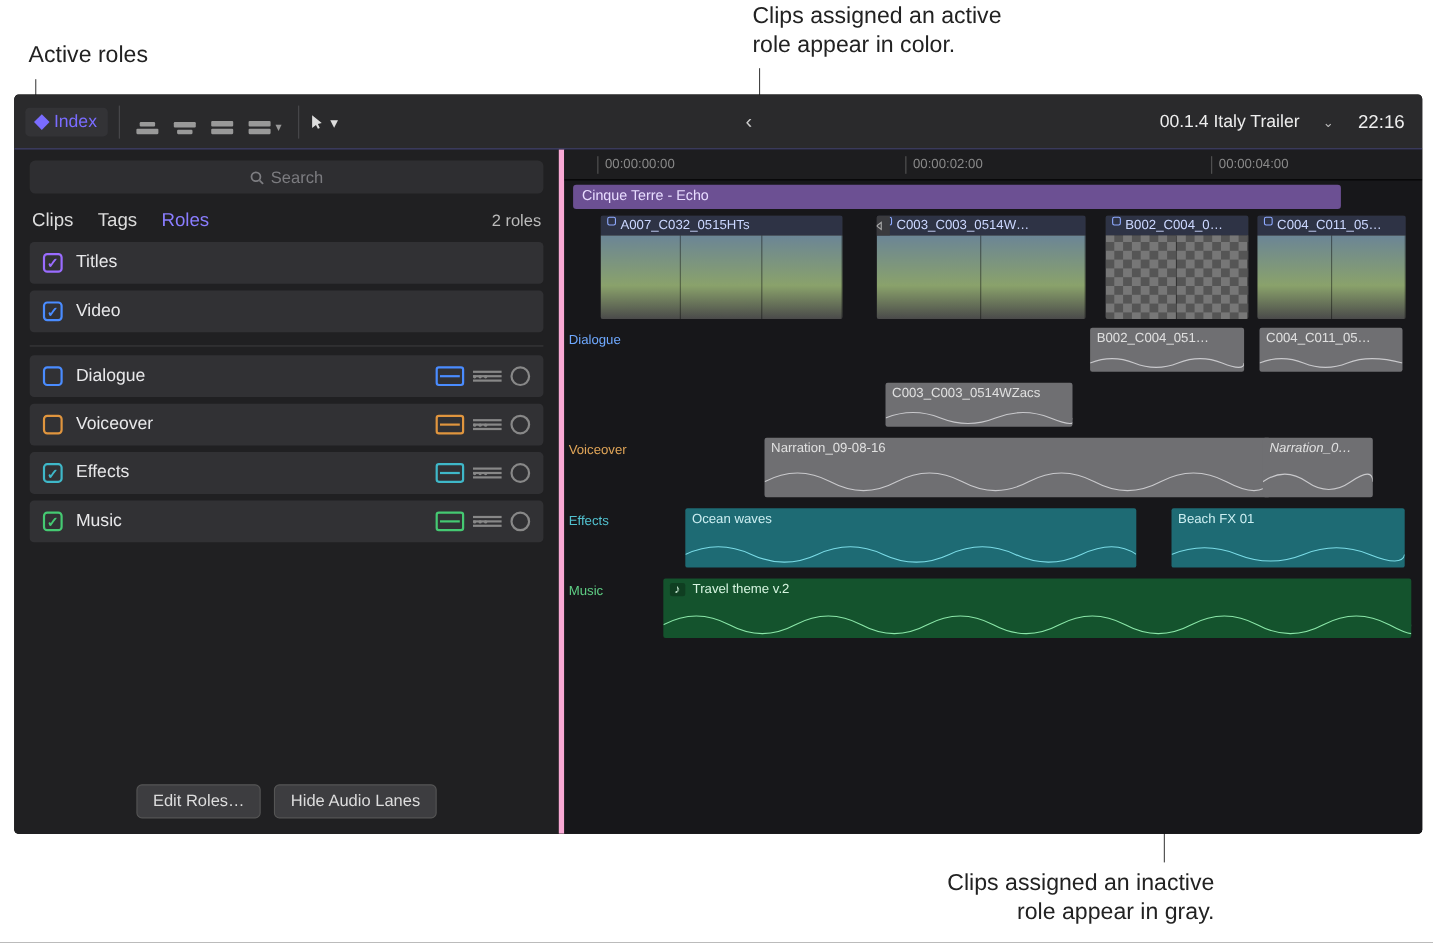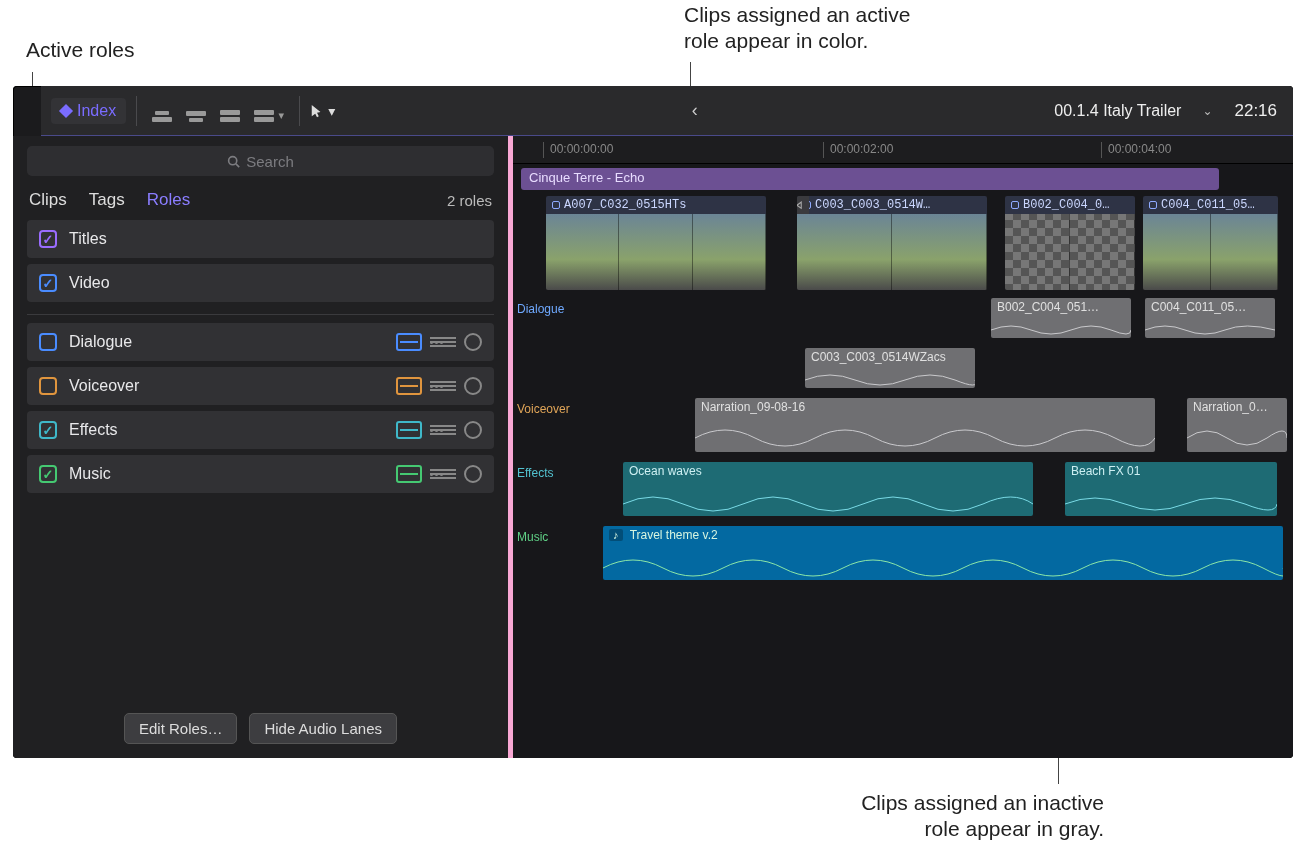--- a/index.html
+++ b/index.html
@@ -40,21 +40,20 @@
   
   #toolbar {
     display: flex;
     align-items: center;
     height: 50px;
     background: #2a2a2c;
     border-bottom: 1px solid #4a4a8a;
     padding: 0 10px;
     gap: 4px;
     color: #bbb;
-    margin-left: 28px;
   }
   #index-btn {
     display: flex;
     align-items: center;
     gap: 6px;
     color: #7a6cff;
     font-size: 16px;
     padding: 4px 10px;
     border-radius: 4px;
     background: #333336;
@@ -188,44 +187,44 @@
     background:#6c5093;color:#e8dcff;font-size:13px;
     padding:2px 8px;left:8px;top:0;
   }
   
   .vclip{
     position:absolute;height:94px;background:#2a2a2e;border-radius:2px;
     overflow:hidden;display:flex;flex-direction:column;top:0;
   }
   .vclip .hdr{
     height:18px;font-size:12px;color:#cbd7ff;
-    padding:1px 6px;display:flex;align-items:center;gap:4px;
+    padding:1px 6px;display:flex;align-items:flex-start;gap:4px;
     background:rgba(60,80,140,.25);
-    white-space:nowrap;overflow:hidden;text-overflow:ellipsis;font-family:Liberation Mono, monospace;
+    white-space:nowrap;overflow:hidden;text-overflow:ellipsis;
   }
   .vclip .hdr .dot{width:8px;height:8px;border:1.5px solid #8faaff;border-radius:2px;}
   .vclip .thumb{
     flex:1;display:flex;
   }
   .vclip .thumb div{
     flex:1;background:linear-gradient(#6b8596,#8aa26b 60%, #4a4a4a);
     border-right:1px solid rgba(0,0,0,.4);
   }
   .vclip.inactive .thumb div{background:repeating-conic-gradient(#555 0 25%, #777 0 50%) 0/16px 16px;}
   .vclip .trans{position:absolute;left:-12px;top:0;width:24px;height:18px;background:#3a3a3e;color:#aaa;display:flex;align-items:center;justify-content:center;font-size:12px;}
   
   .aclip{
     position:absolute;height:40px;border-radius:2px;
     background:#6f6f72;color:#e0e0e0;font-size:12px;
     padding:2px 6px;overflow:hidden;white-space:nowrap;
   }
   .aclip.tall{height:54px;}
   .aclip.effects{background:#1e6b74;color:#cdeff2;}
   .aclip.effects .wave path{stroke:#7adbe6;}
-  .aclip.music{background:#0369a1;color:#d6f5e0;}
+  .aclip.music{background:#14532d;color:#d6f5e0;}
   .aclip.music .wave path{stroke:#8ae6a8;}
   .aclip .wave{position:absolute;left:0;right:0;bottom:0;top:18px;}
   .aclip .wave path{stroke:#c9c9cc;stroke-width:1;fill:none;}
   .aclip .chip{display:inline-flex;align-items:center;gap:4px;background:rgba(0,0,0,.25);padding:0 4px;border-radius:2px;margin-right:4px;}
   .aclip .chip::before{content:"♪";font-size:11px;}
 </style>
 </head>
 <body>
 
 <div class="annotation" style="left:26px;top:37px;text-align:left;">Active roles</div>
@@ -490,21 +489,21 @@
       </div>
 
       <div class="lane" style="height:60px;">
         <span class="lane-label voiceover">Voiceover</span>
         <div class="aclip tall" style="left:182px;width:460px;">
           <span>Narration_09-08-16</span>
           <svg class="wave" viewBox="0 0 460 36" preserveAspectRatio="none">
               <path d="M0 22 Q30 6 60 22 T120 22 T180 22 T240 22 T300 22 T360 22 T420 22 T460 22"></path>
             </svg>
         </div>
-        <div class="aclip tall" style="left:674px;width:100px;">
+        <div class="aclip tall" style="left:635px;width:100px;font-style:italic;">
           <span>Narration_0…</span>
           <svg class="wave" viewBox="0 0 100 36" preserveAspectRatio="none">
               <path d="M0 22 Q20 8 40 22 T80 22 T100 22"></path>
             </svg>
         </div>
       </div>
 
       <div class="lane" style="height:60px;">
         <span class="lane-label effects">Effects</span>
         <div class="aclip tall effects" style="left:110px;width:410px;">

